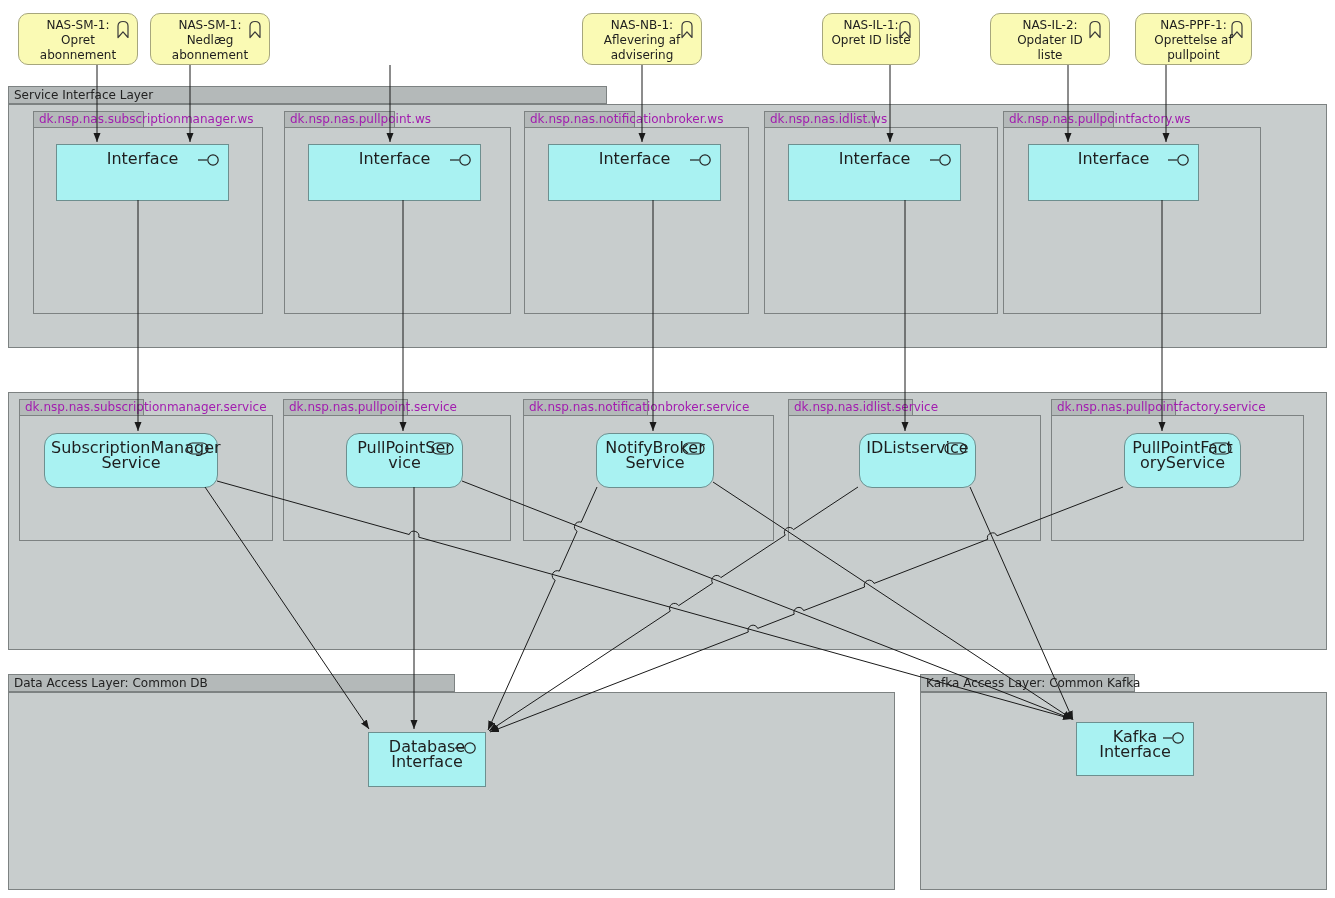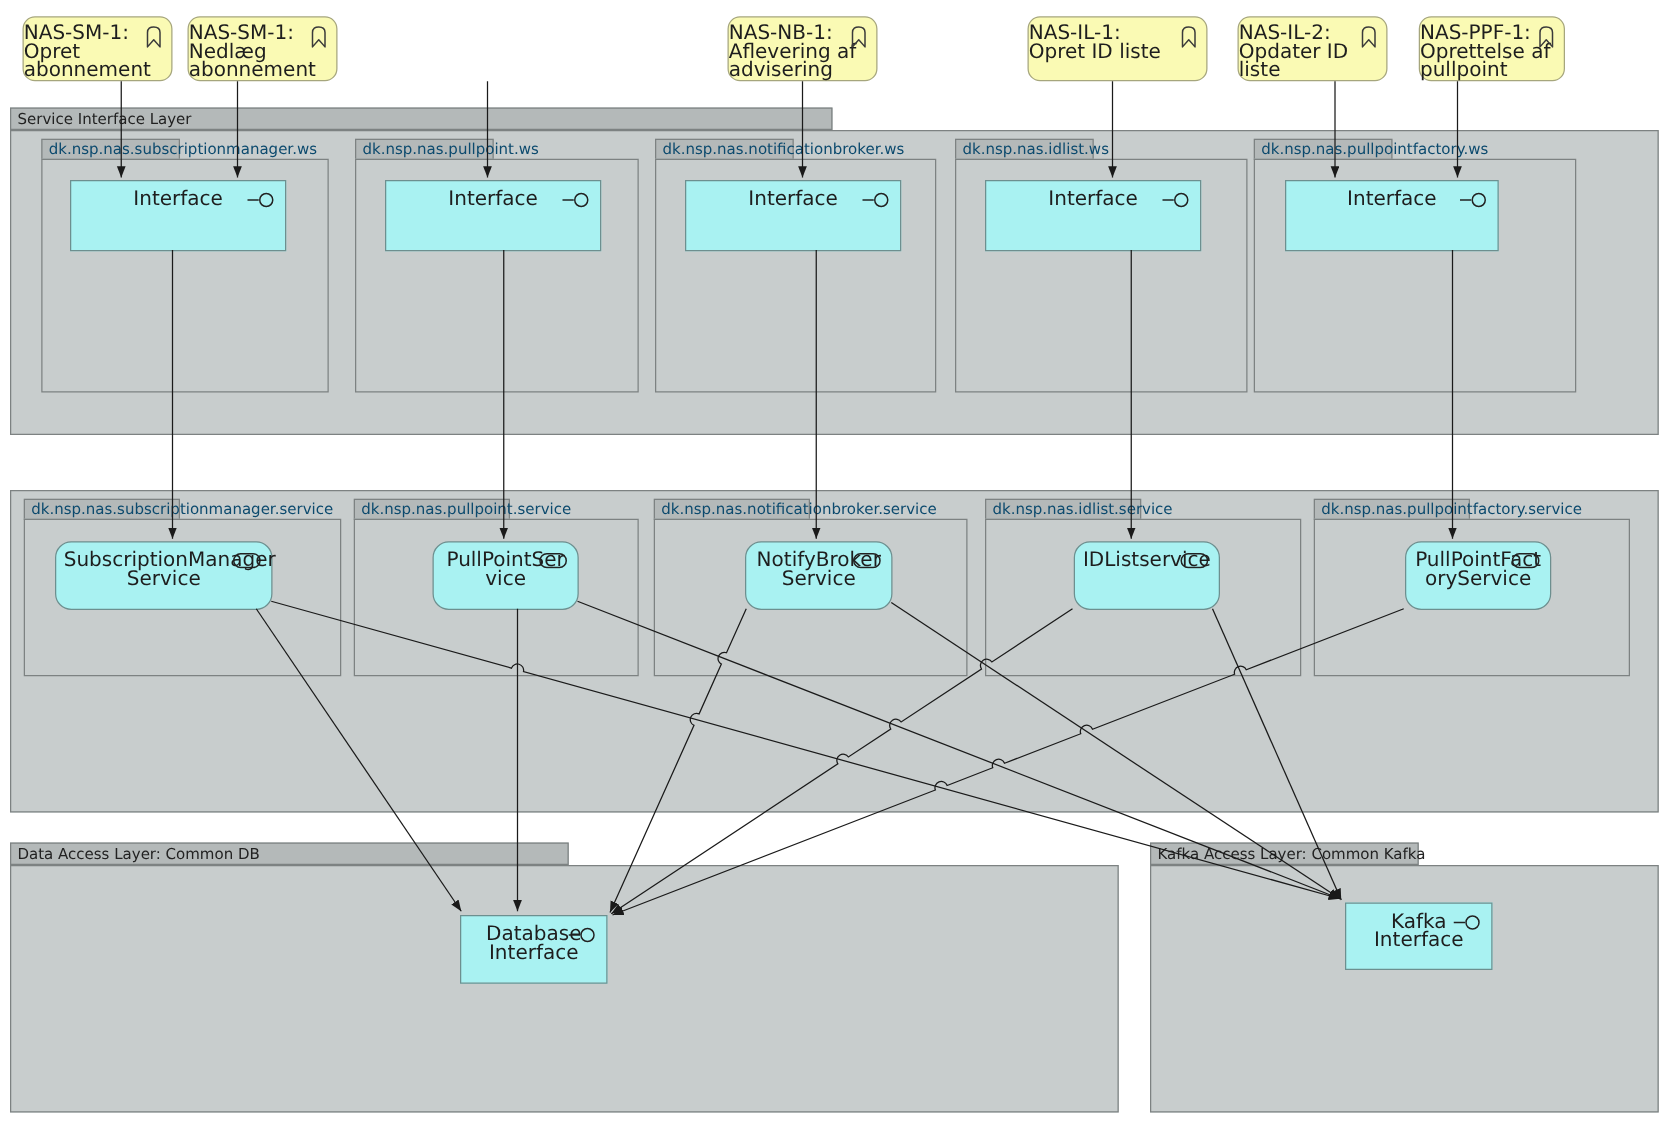--- a/index.html
+++ b/index.html
@@ -10,37 +10,37 @@
   }
   *{box-sizing:border-box;margin:0;padding:0}
   body{background:var(--page);font-family:"DejaVu Sans","Liberation Sans",sans-serif;color:var(--text)}
   .canvas{position:relative;width:1335px;height:898px;background:var(--page);overflow:hidden}
   .layer-tab{position:absolute;background:var(--tab-bg);border:1px solid var(--border);z-index:1}
   .layer-title{font-size:12px;line-height:16px;padding-left:5px;white-space:nowrap;color:#222}
   .layer-body{position:absolute;background:var(--layer-bg);border:1px solid var(--border);z-index:1}
   .pkg{position:absolute}
   .pkg-tab{position:absolute;left:0;top:0;height:17px;background:var(--tab-bg);border:1px solid var(--border)}
   .pkg-body{position:absolute;left:0;top:16px;right:0;bottom:0;background:var(--layer-bg);border:1px solid var(--border)}
-  .pkg-label{position:absolute;left:6px;top:1px;font-size:12px;line-height:15px;white-space:nowrap;z-index:2;color:#0c4a6e}
+  .pkg-label{position:absolute;left:6px;top:1px;font-size:12px;line-height:15px;white-space:nowrap;z-index:2;color:#a21caf}
   .el{position:absolute;background:var(--el-fill);border:1px solid var(--el-border);z-index:3}
   .el.rounded{border-radius:13px}
   .el-label{padding:6px 6px 0 6px;text-align:center;font-size:16px;line-height:15px;white-space:pre-line}
   .ic{position:absolute;right:8px;top:8px}
   .note{position:absolute;background:var(--note-fill);border:1px solid var(--note-border);border-radius:10px;z-index:5}
-  .note-label{padding-top:4px;font-size:16px;line-height:15px;white-space:pre-line}
+  .note-label{padding-top:4px;text-align:center;font-size:12px;line-height:15px;white-space:pre-line}
   .note-ic{position:absolute;right:6px;top:6px}
   #wires{position:absolute;left:0;top:0;z-index:20;pointer-events:none}
   .wire{stroke:var(--line);stroke-width:1;fill:none}
 </style>
 </head>
 <body>
 
 <div class="canvas">
 
-  <div class="layer-tab" style="left:8px;top:86px;width:658px;height:18px">
+  <div class="layer-tab" style="left:8px;top:86px;width:599px;height:18px">
     <div class="layer-title">Service Interface Layer</div>
   </div>
   <div class="layer-body" style="left:8px;top:104px;width:1319px;height:244px">
 
     <div class="pkg" style="left:24px;top:6px;width:230px;height:203px">
       <div class="pkg-tab" style="width:111px"></div>
       <div class="pkg-body"></div>
       <div class="pkg-label">dk.nsp.nas.subscriptionmanager.ws</div>
       <div class="el" style="left:23px;top:33px;width:173px;height:57px">
         <div class="el-label">Interface</div>
@@ -207,21 +207,21 @@
       </svg>
   </div>
   <div class="note" style="left:582px;top:13px;width:120px;height:52px">
     <div class="note-label">NAS-NB-1:
 Aflevering af
 advisering</div>
     <svg class="note-ic" width="16" height="19" viewBox="0 0 16 19">
         <path d="M3 17.5 L3 6 C3 2.6 5.2 1.5 8 1.5 C10.8 1.5 13 2.6 13 6 L13 17.5 L8 11.8 Z" fill="none" stroke="#3a3a3a" stroke-width="1.2" stroke-linejoin="round"></path>
       </svg>
   </div>
-  <div class="note" style="left:822px;top:13px;width:144px;height:52px">
+  <div class="note" style="left:822px;top:13px;width:98px;height:52px">
     <div class="note-label">NAS-IL-1:
 Opret ID liste</div>
     <svg class="note-ic" width="16" height="19" viewBox="0 0 16 19">
         <path d="M3 17.5 L3 6 C3 2.6 5.2 1.5 8 1.5 C10.8 1.5 13 2.6 13 6 L13 17.5 L8 11.8 Z" fill="none" stroke="#3a3a3a" stroke-width="1.2" stroke-linejoin="round"></path>
       </svg>
   </div>
   <div class="note" style="left:990px;top:13px;width:120px;height:52px">
     <div class="note-label">NAS-IL-2:
 Opdater ID
 liste</div>

